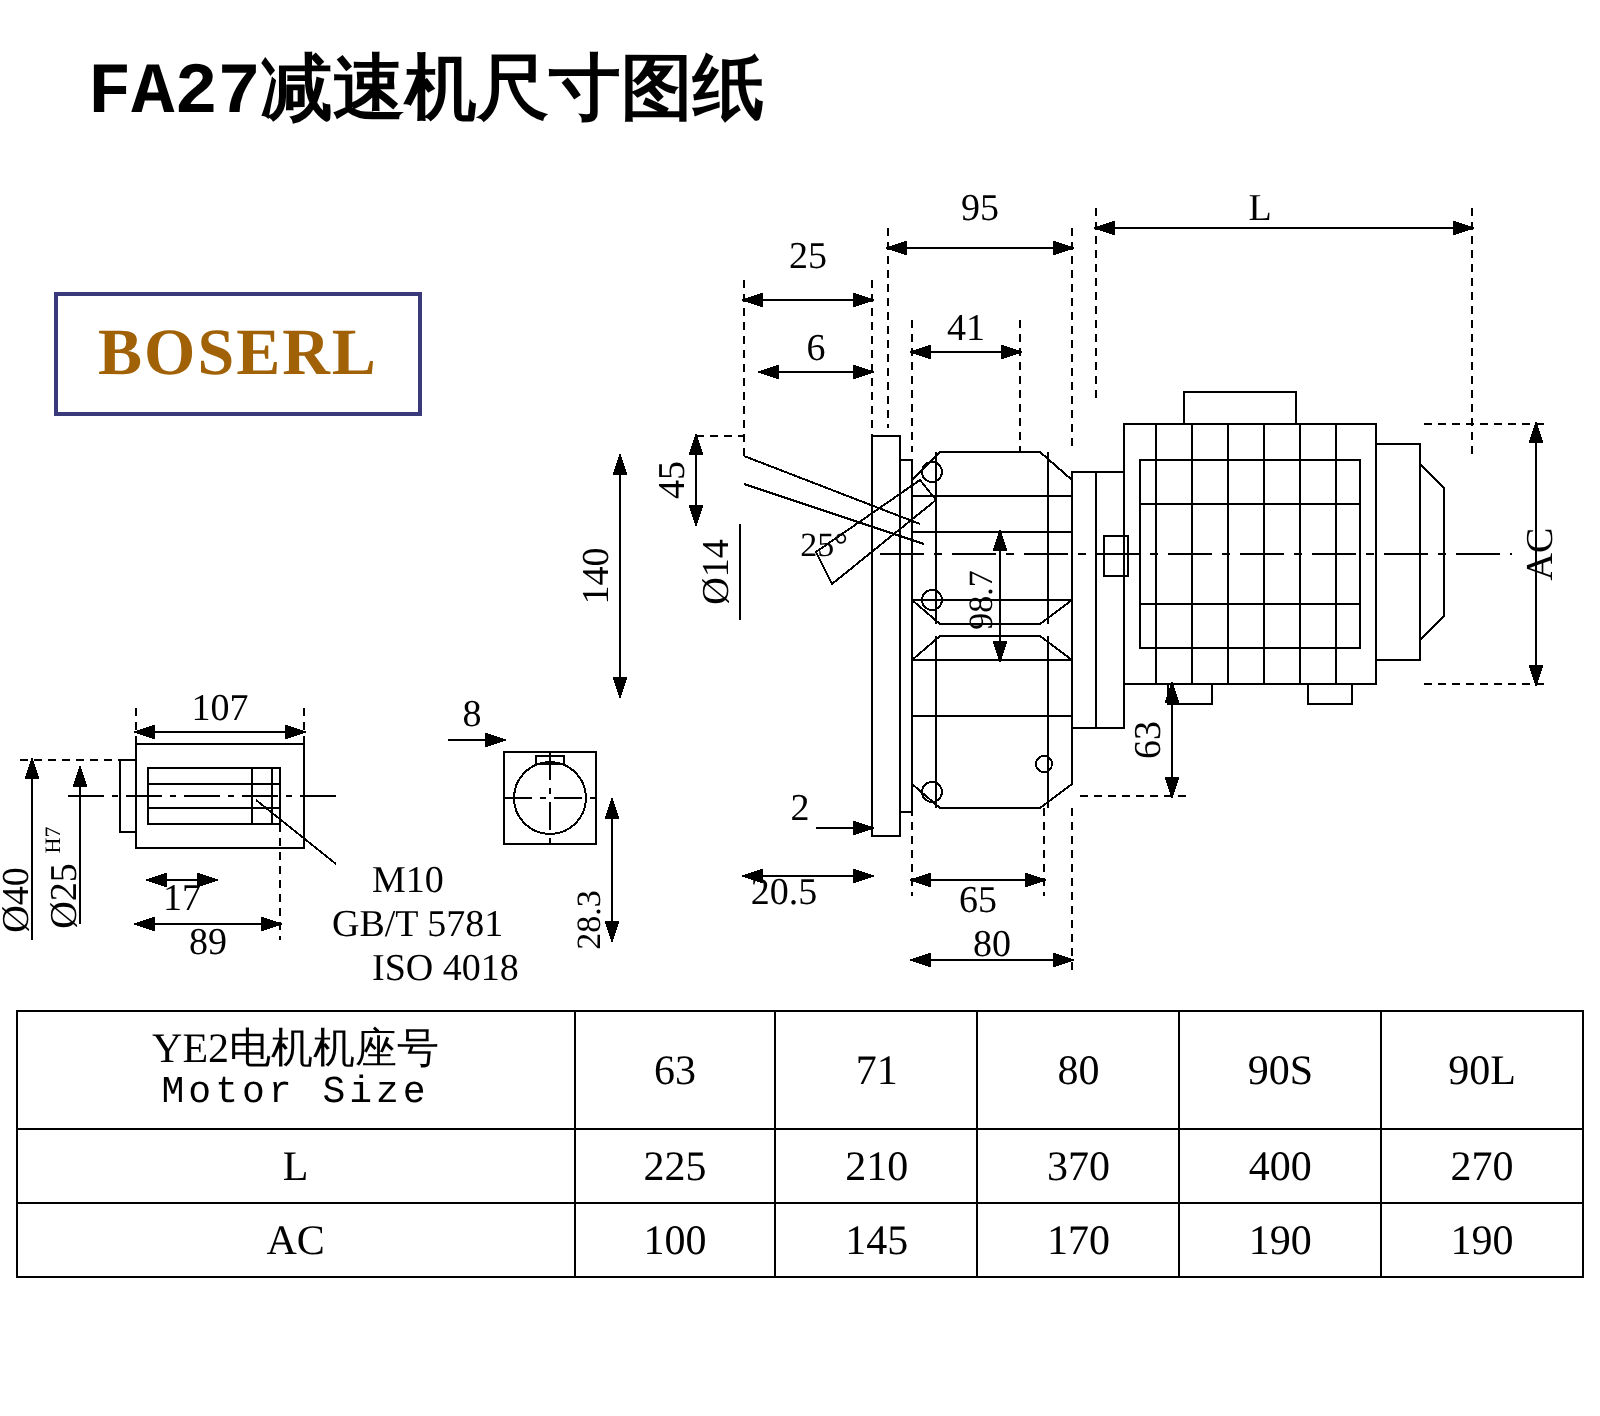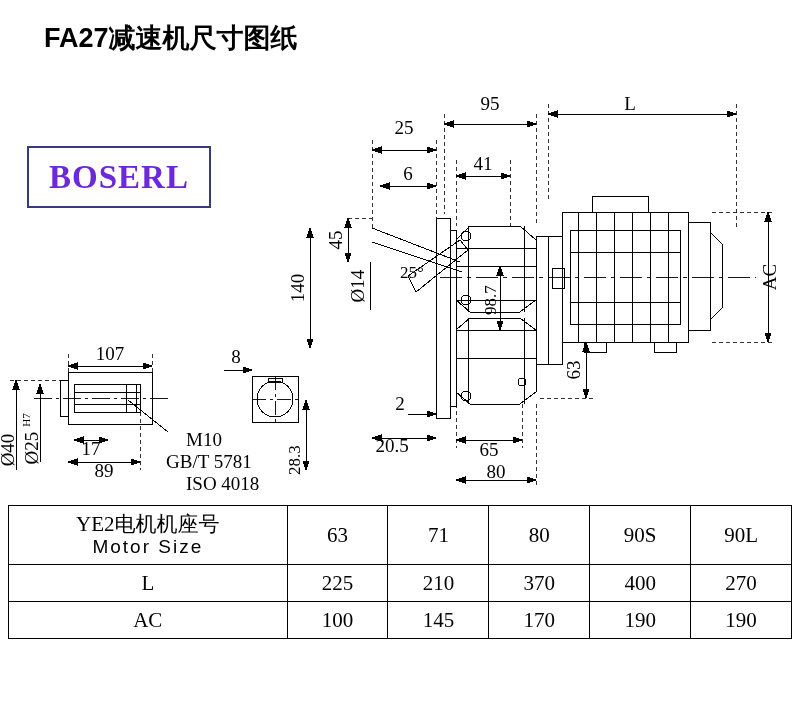--- a/index.html
+++ b/index.html
@@ -3,52 +3,52 @@
 <meta charset="utf-8">
 <style>
   html,body{margin:0;padding:0;}
   body{
     width:800px;height:708px;background:#ffffff;
     font-family:"Liberation Serif", serif;
     color:#000;position:relative;overflow:hidden;
   }
   .title{
     position:absolute;left:44px;top:20px;
-    font-size:27px;font-weight:bold;letter-spacing:0px;
-    font-family:Liberation Sans, sans-serif;
+    font-size:36px;font-weight:bold;letter-spacing:0px;
+    font-family:Liberation Mono, monospace;
     text-align:center;
   }
   .logo-box{
     position:absolute;left:27px;top:146px;width:180px;height:58px;
     border:2px solid #3a3a7a;
     display:flex;align-items:center;justify-content:center;
   }
   .logo-text{
     font-family:"Liberation Serif", serif;
-    font-size:33px;font-weight:bold;color:#6d28d9;letter-spacing:1px;
+    font-size:33px;font-weight:bold;color:#a16207;letter-spacing:1px;
   }
   svg.draw{position:absolute;left:0;top:0;width:800px;height:708px;}
   .tbl{
     position:absolute;left:8px;top:505px;width:784px;
     border-collapse:collapse;
     border-radius:10px;
   }
   .tbl td{
     border:1px solid #000;
     text-align:center;
     font-size:21px;
     font-family:"Liberation Serif", serif;
     height:36px;
     padding:0;
   }
   .tbl td.head{width:278px;}
   .tbl td.cell{width:100px;}
   .msz{line-height:1.15;padding:3px 0;}
   .msz .cn{font-size:21px;}
-  .msz .en{font-size:19px;letter-spacing:2px;font-family:Liberation Sans, sans-serif;}
+  .msz .en{font-size:19px;letter-spacing:2px;font-family:Liberation Mono, monospace;}
   .tbl tr.sizerow td{height:58px;}
   .num{font-size:22px;}
 </style>
 </head>
 <body>
 
 <div class="title">FA27减速机尺寸图纸</div>
 
 <div class="logo-box">
   <span class="logo-text">BOSERL</span>

